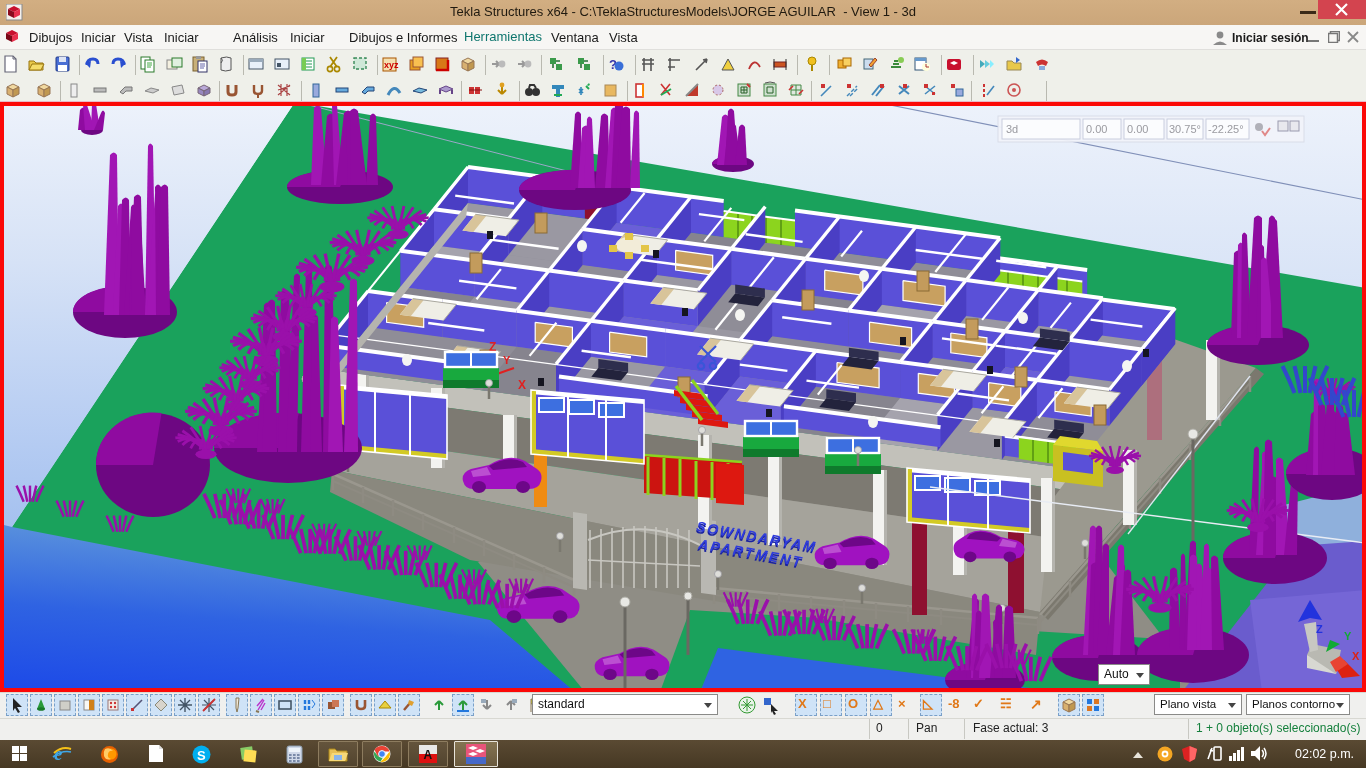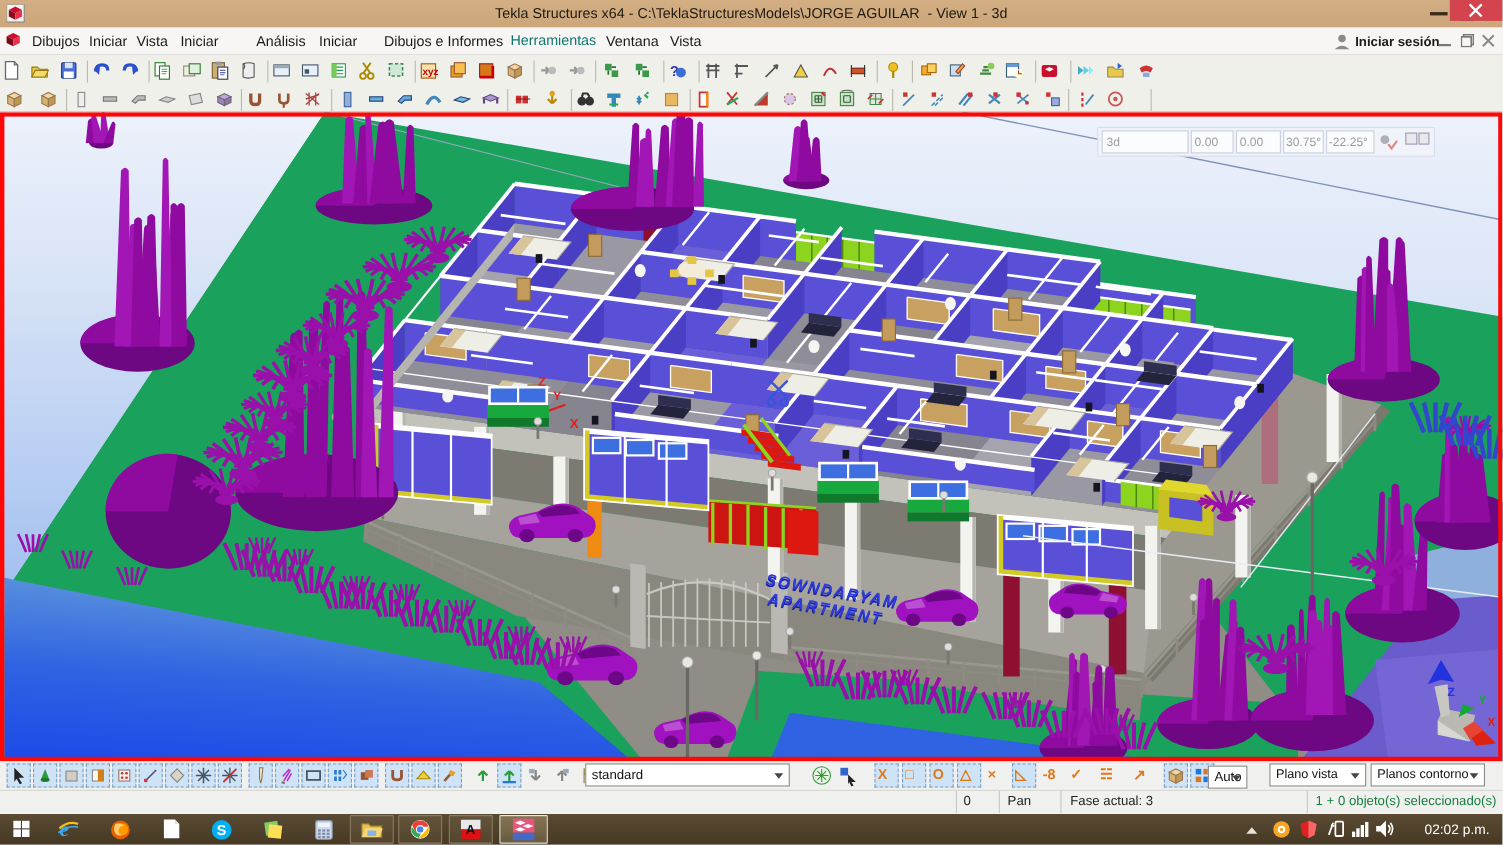--- a/index.html
+++ b/index.html
@@ -1846,21 +1846,21 @@
     <path d="M3,6 L9,9 L9,16 L3,13 Z" fill="#d8b070" stroke="#975"></path>
     <path d="M15,6 L9,9 L9,16 L15,13 Z" fill="#c09850" stroke="#975"></path>
   </svg>
 <div class="snapbtn" style="left:1082px;top:694px"></div>
 <svg class="abs" style="left:1084px;top:696px" width="19" height="19">
     <rect x="3" y="3" width="5" height="5" fill="#27d"></rect>
     <rect x="10" y="3" width="5" height="5" fill="#d72"></rect>
     <rect x="3" y="10" width="5" height="5" fill="#d72"></rect>
     <rect x="10" y="10" width="5" height="5" fill="#27d"></rect>
   </svg>
-<div class="abs combo" style="left:1098px;top:696px;width:36px">Auto</div>
+<div class="abs combo" style="left:1098px;top:664px;width:52px">Auto</div>
 <div class="abs combo" style="left:1154px;top:694px;width:88px;font-size:11.5px">Plano vista</div>
 <div class="abs combo" style="left:1246px;top:694px;width:104px;font-size:11.5px">Planos contorno</div>
 <div class="abs statusbar"></div>
 <div class="abs" style="left:876px;top:721px;font-size:12px;color:#222">0</div>
 <div class="abs" style="left:916px;top:721px;font-size:12px;color:#222">Pan</div>
 <div class="abs" style="left:973px;top:721px;font-size:12px;color:#222">Fase actual: 3</div>
 <div class="abs" style="left:1196px;top:721px;font-size:12px;color:#15803d">1 + 0 objeto(s) seleccionado(s)</div>
 <div class="abs" style="left:869px;top:719px;width:1px;height:20px;background:#c8c8c2"></div>
 <div class="abs" style="left:908px;top:719px;width:1px;height:20px;background:#c8c8c2"></div>
 <div class="abs" style="left:964px;top:719px;width:1px;height:20px;background:#c8c8c2"></div>

